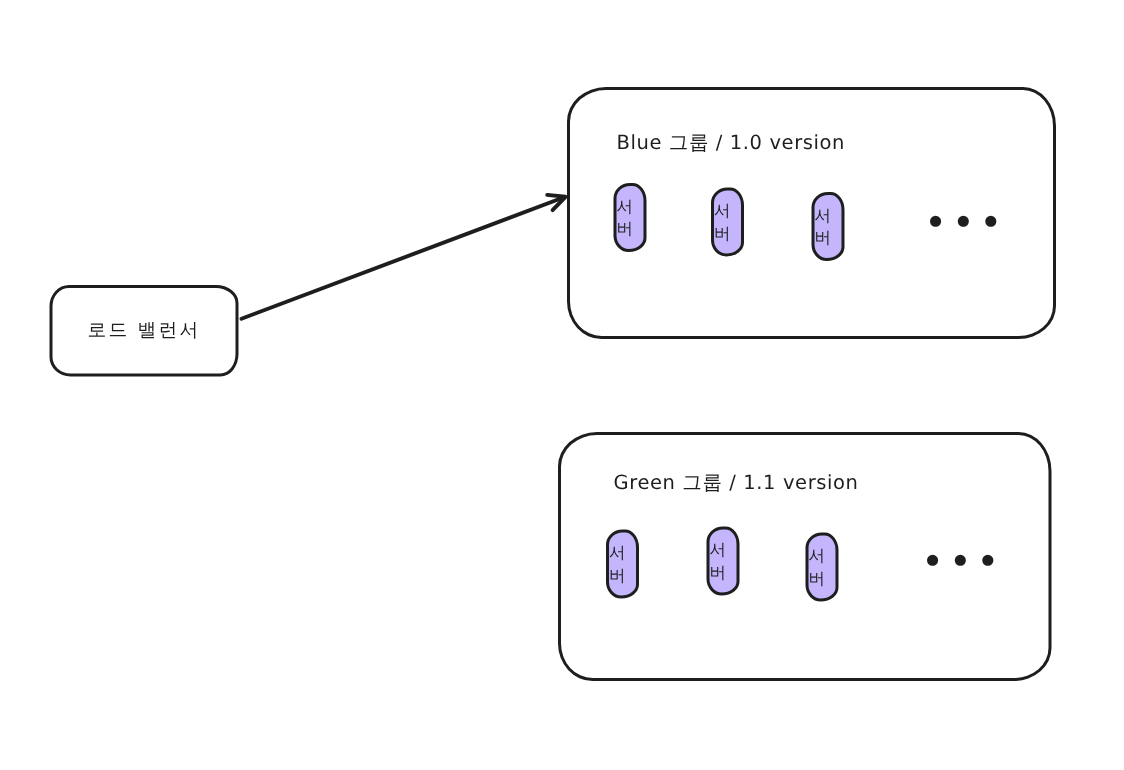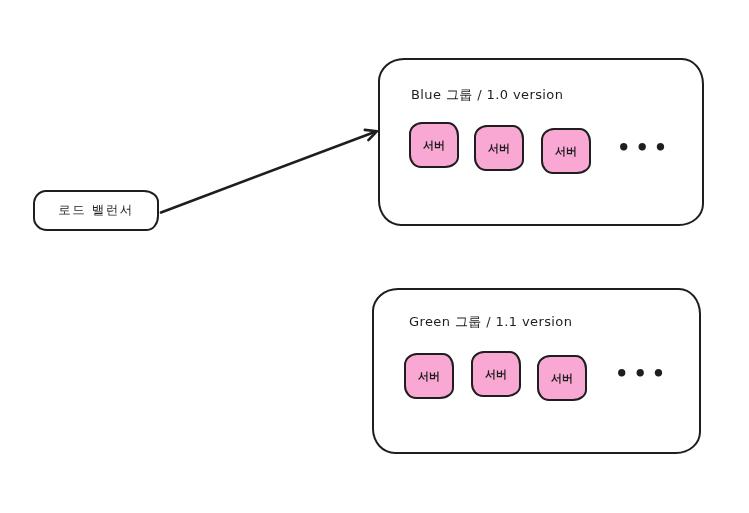--- a/index.html
+++ b/index.html
@@ -16,21 +16,21 @@
   .node {
     position: absolute;
     box-sizing: border-box;
     border: 2px solid #1e1e1e;
     background: #ffffff;
     display: flex;
     align-items: center;
     justify-content: center;
   }
   .lb {
-    left: 33px; top: 190px; width: 126px; height: 41px;
+    left: 33px; top: 190px; width: 126px; height: 61px;
     border-radius: 13px 15px 12px 14px / 14px 12px 15px 13px;
     font-size: 12.5px;
     letter-spacing: 1.5px;
   }
   .group {
     position: absolute;
     box-sizing: border-box;
     border: 2.5px solid #1e1e1e;
     background: #ffffff;
     border-radius: 26px 22px 25px 23px / 23px 26px 22px 25px;
@@ -42,29 +42,28 @@
     position: absolute;
     font-size: 13px;
     letter-spacing: 0.4px;
     white-space: nowrap;
   }
   .blue  .group-label { left: 31px; top: 26px; }
   .green .group-label { left: 35px; top: 23px; }
   .server {
     position: absolute;
     box-sizing: border-box;
-    width: 50px; height: 46px;
+    width: 22px; height: 46px;
     border: 2.5px solid #1e1e1e;
-    background: #f9a8d4;
+    background: #c4b5fd;
     border-radius: 13px 11px 14px 12px / 12px 14px 11px 13px;
     display: flex;
     align-items: center;
     justify-content: center;
     font-size: 11px;
-    font-weight: bold;
   }
   .blue  .server.s1 { left: 29px;  top: 62px; }
   .blue  .server.s2 { left: 94px;  top: 65px; }
   .blue  .server.s3 { left: 161px; top: 68px; }
   .green .server.s1 { left: 30px;  top: 63px; }
   .green .server.s2 { left: 97px;  top: 61px; }
   .green .server.s3 { left: 163px; top: 65px; }
   .dots {
     position: absolute;
     font-size: 21px;

